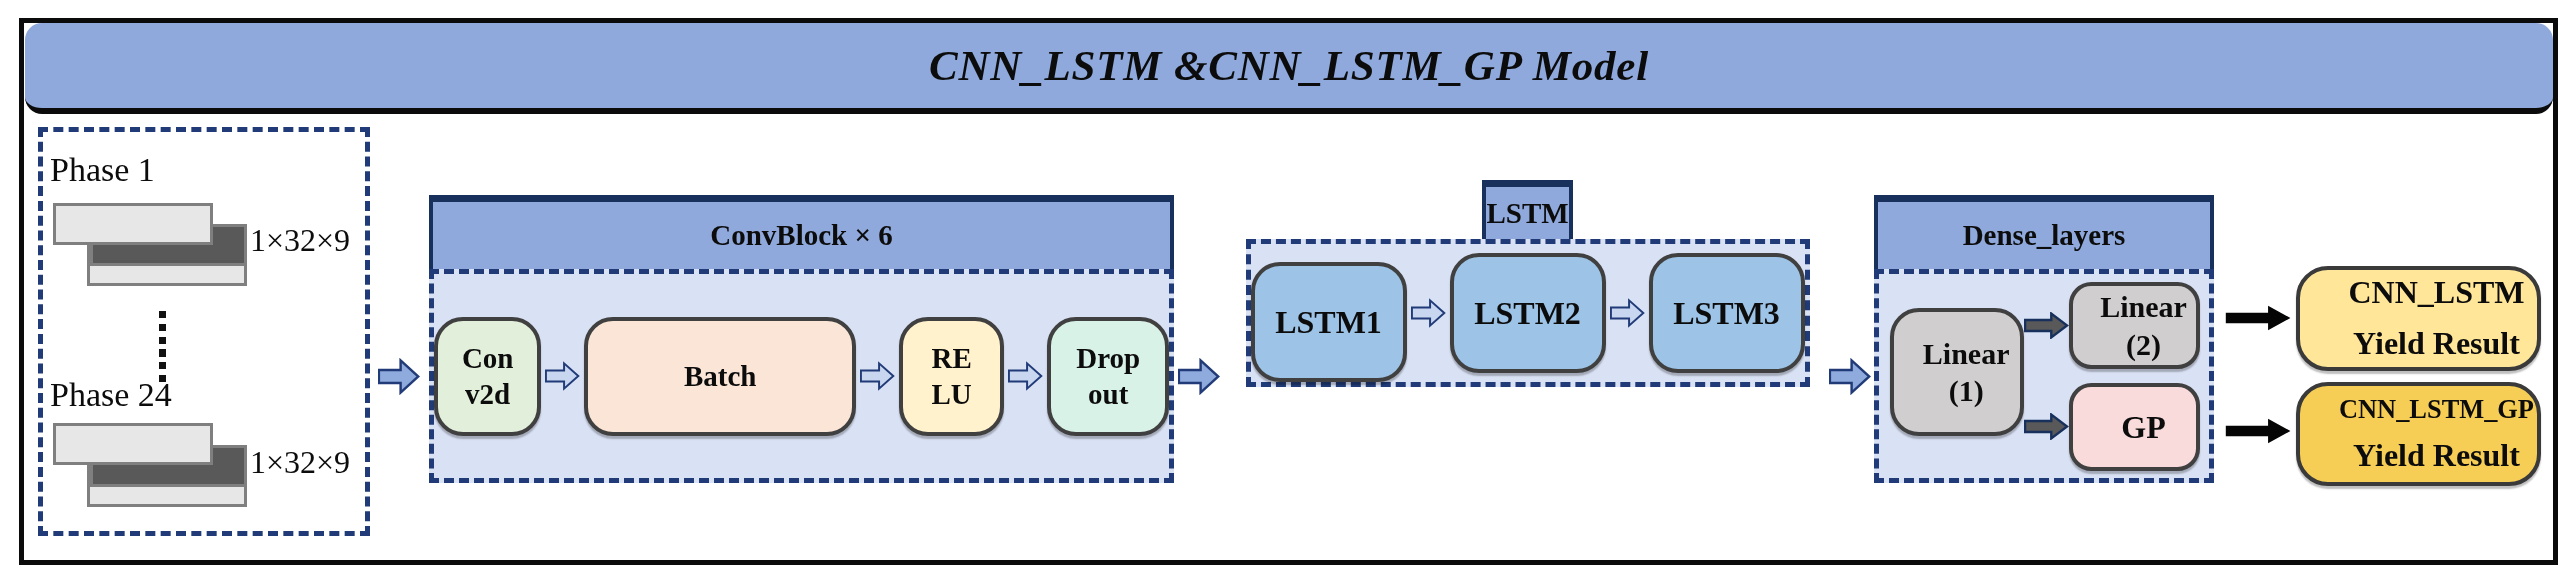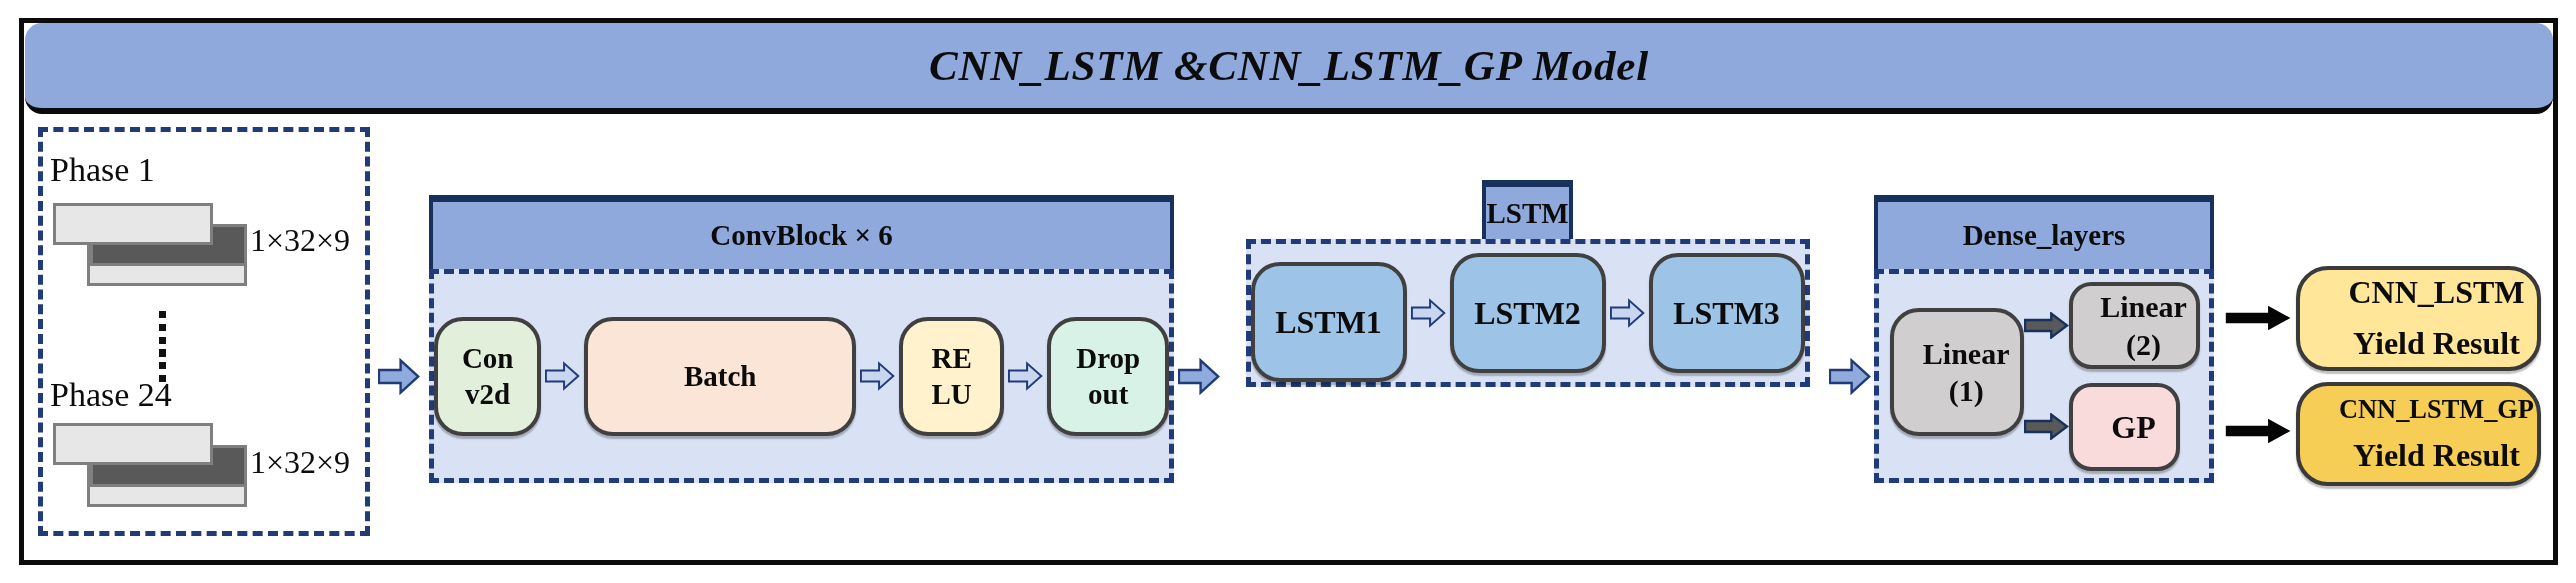--- a/index.html
+++ b/index.html
@@ -47,21 +47,21 @@
   .conv-2{width:284px;height:119px;}
   .conv-3{width:110px;height:119px;}
   .conv-4{width:127px;height:119px;}
   .lstm-node{width:156px;height:120px;font-size:32px;}
   .arrow-gap{margin:0 4px; flex:0 0 auto; display:block;}
 
   
   .dense-node{position:absolute;padding-left:18px;}
   .linear1{left:11.2px; top:34px; width:134px; height:128px; font-size:30px;}
   .linear2{left:190px; top:8px; width:131px; height:87px; font-size:30px; border-radius:22.4px;}
-  .gp{left:190px; top:109px; width:111px; height:88px; font-size:32px; border-radius:22.4px;}
+  .gp{left:190px; top:109px; width:131px; height:88px; font-size:32px; border-radius:22.4px;}
   .dense-arrow{position:absolute; left:145px;}
   .dense-arrow.a1{top:38px;}
   .dense-arrow.a2{top:139px;}
 
   
   .flow-arrow{position:absolute; width:42px; height:37px;}
   .inner-arrow{width:35px; height:30px;}
 
   
   .result{position:absolute; left:2296px; width:245px;

